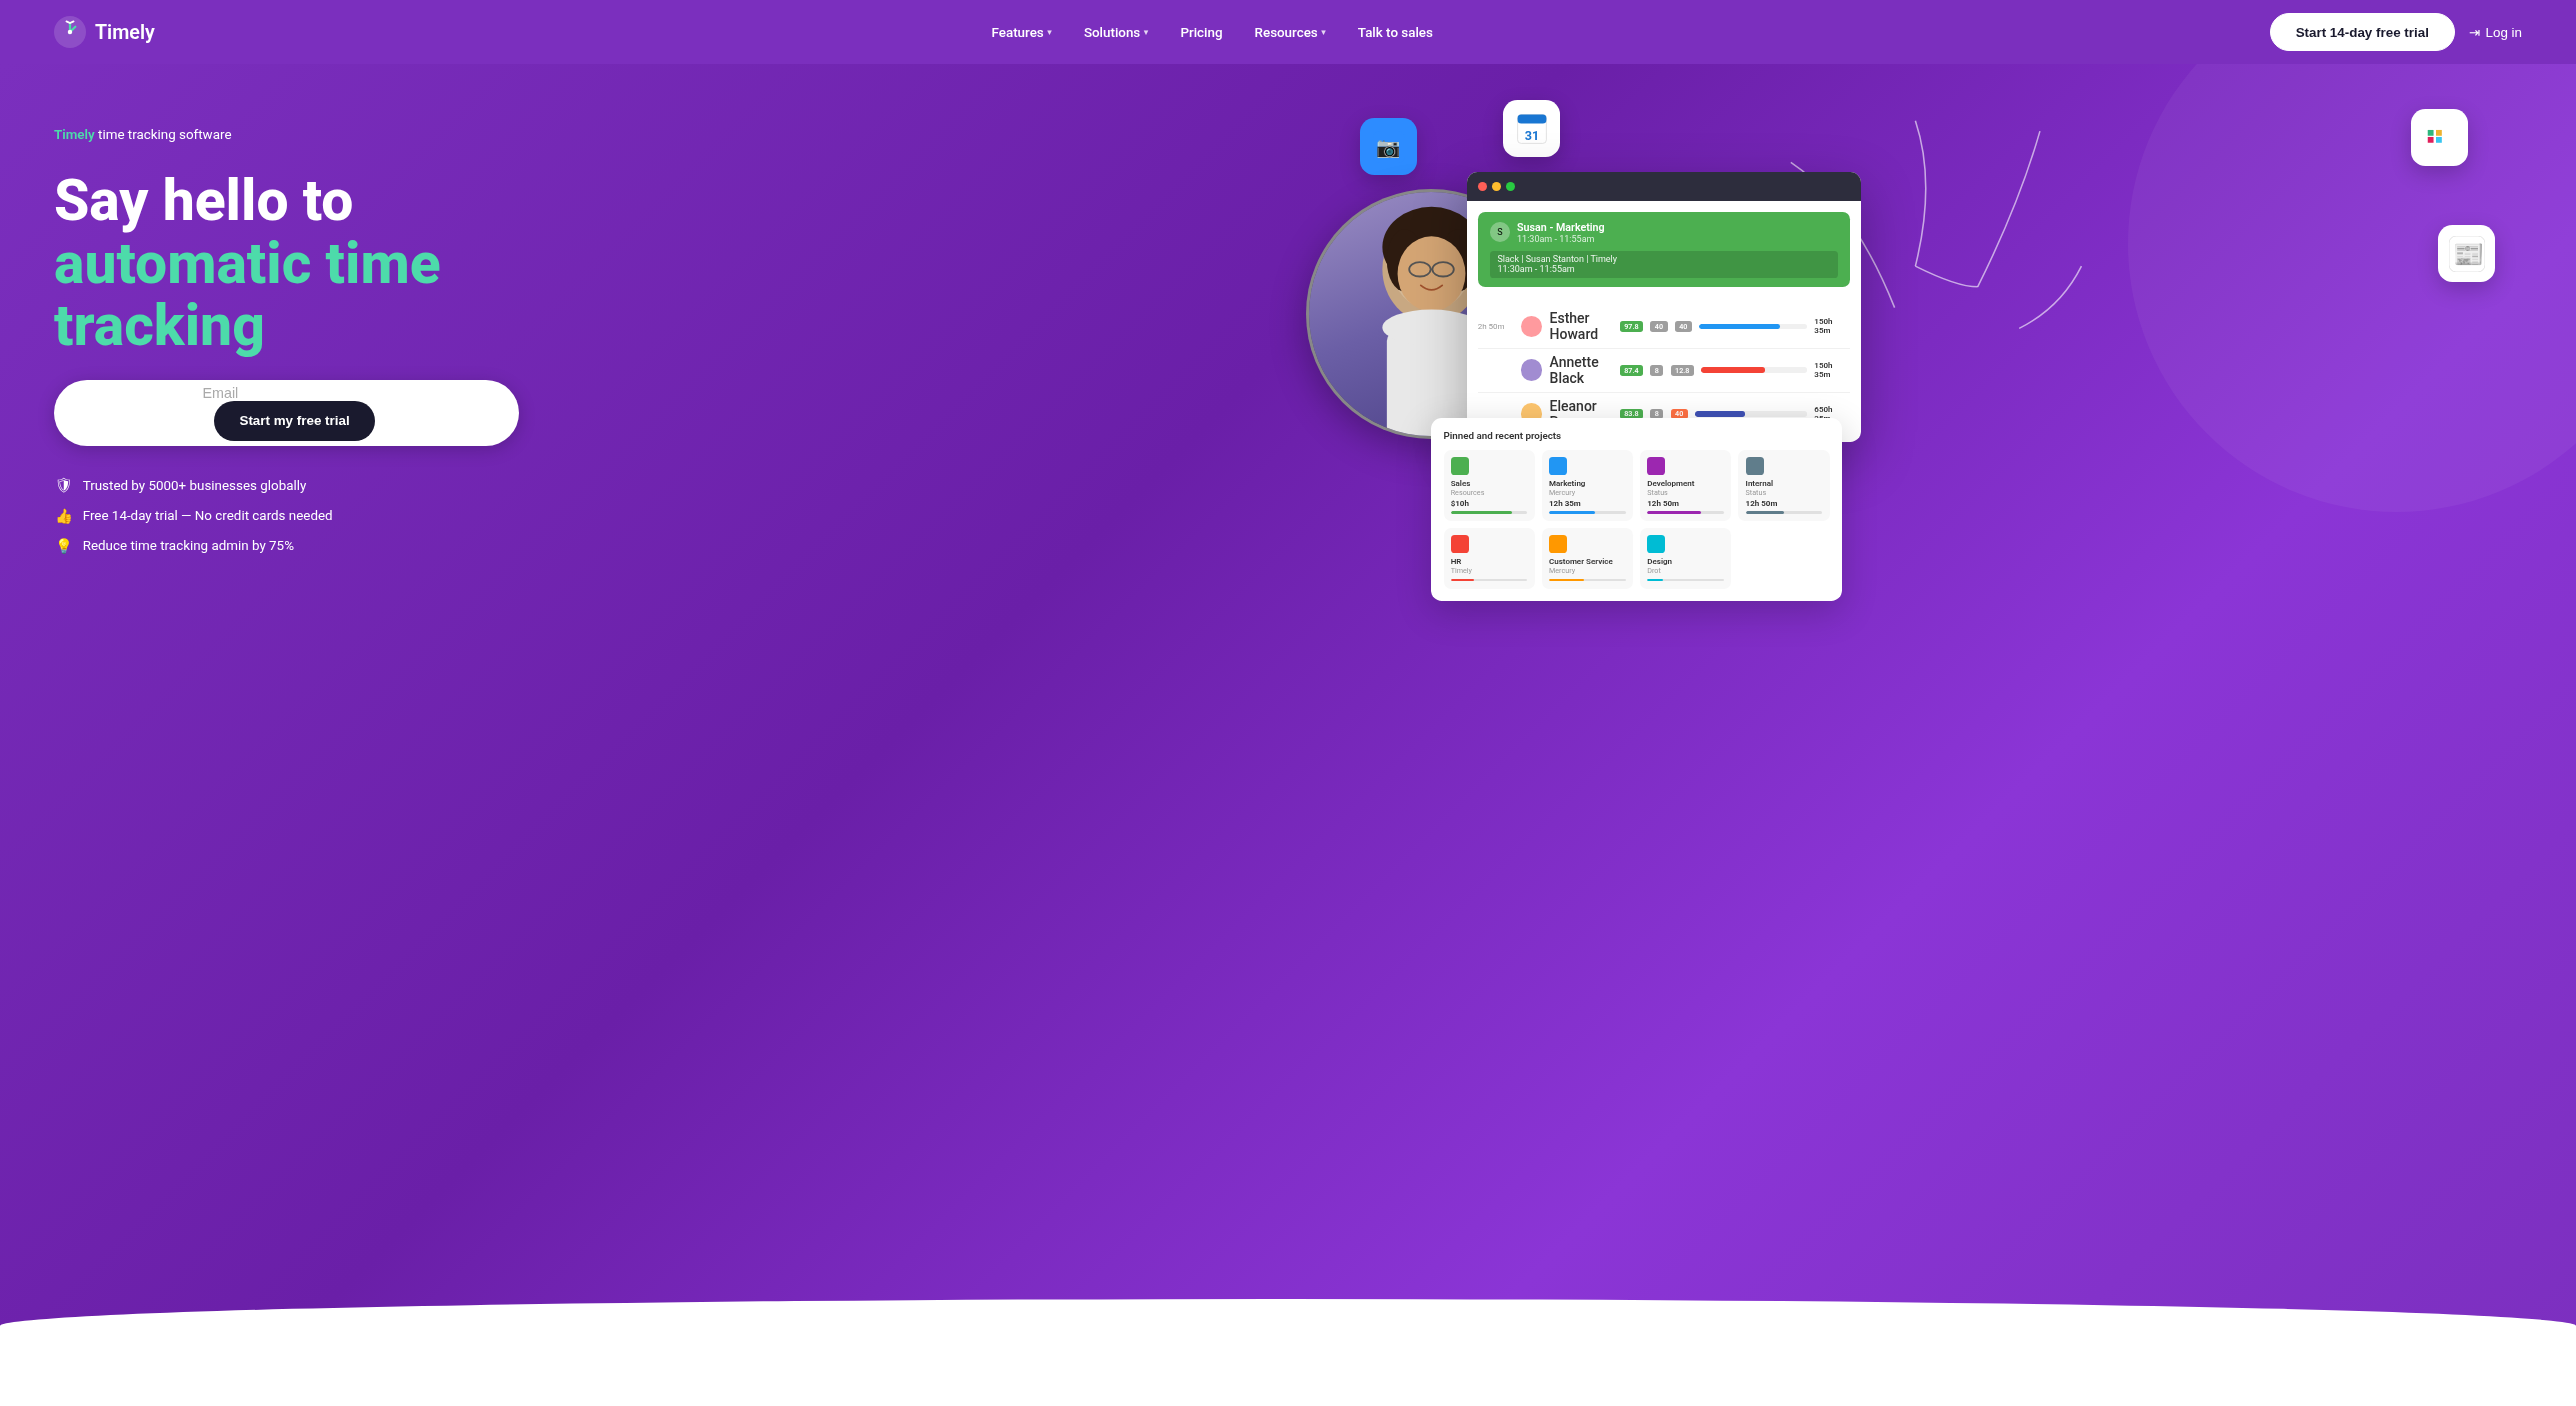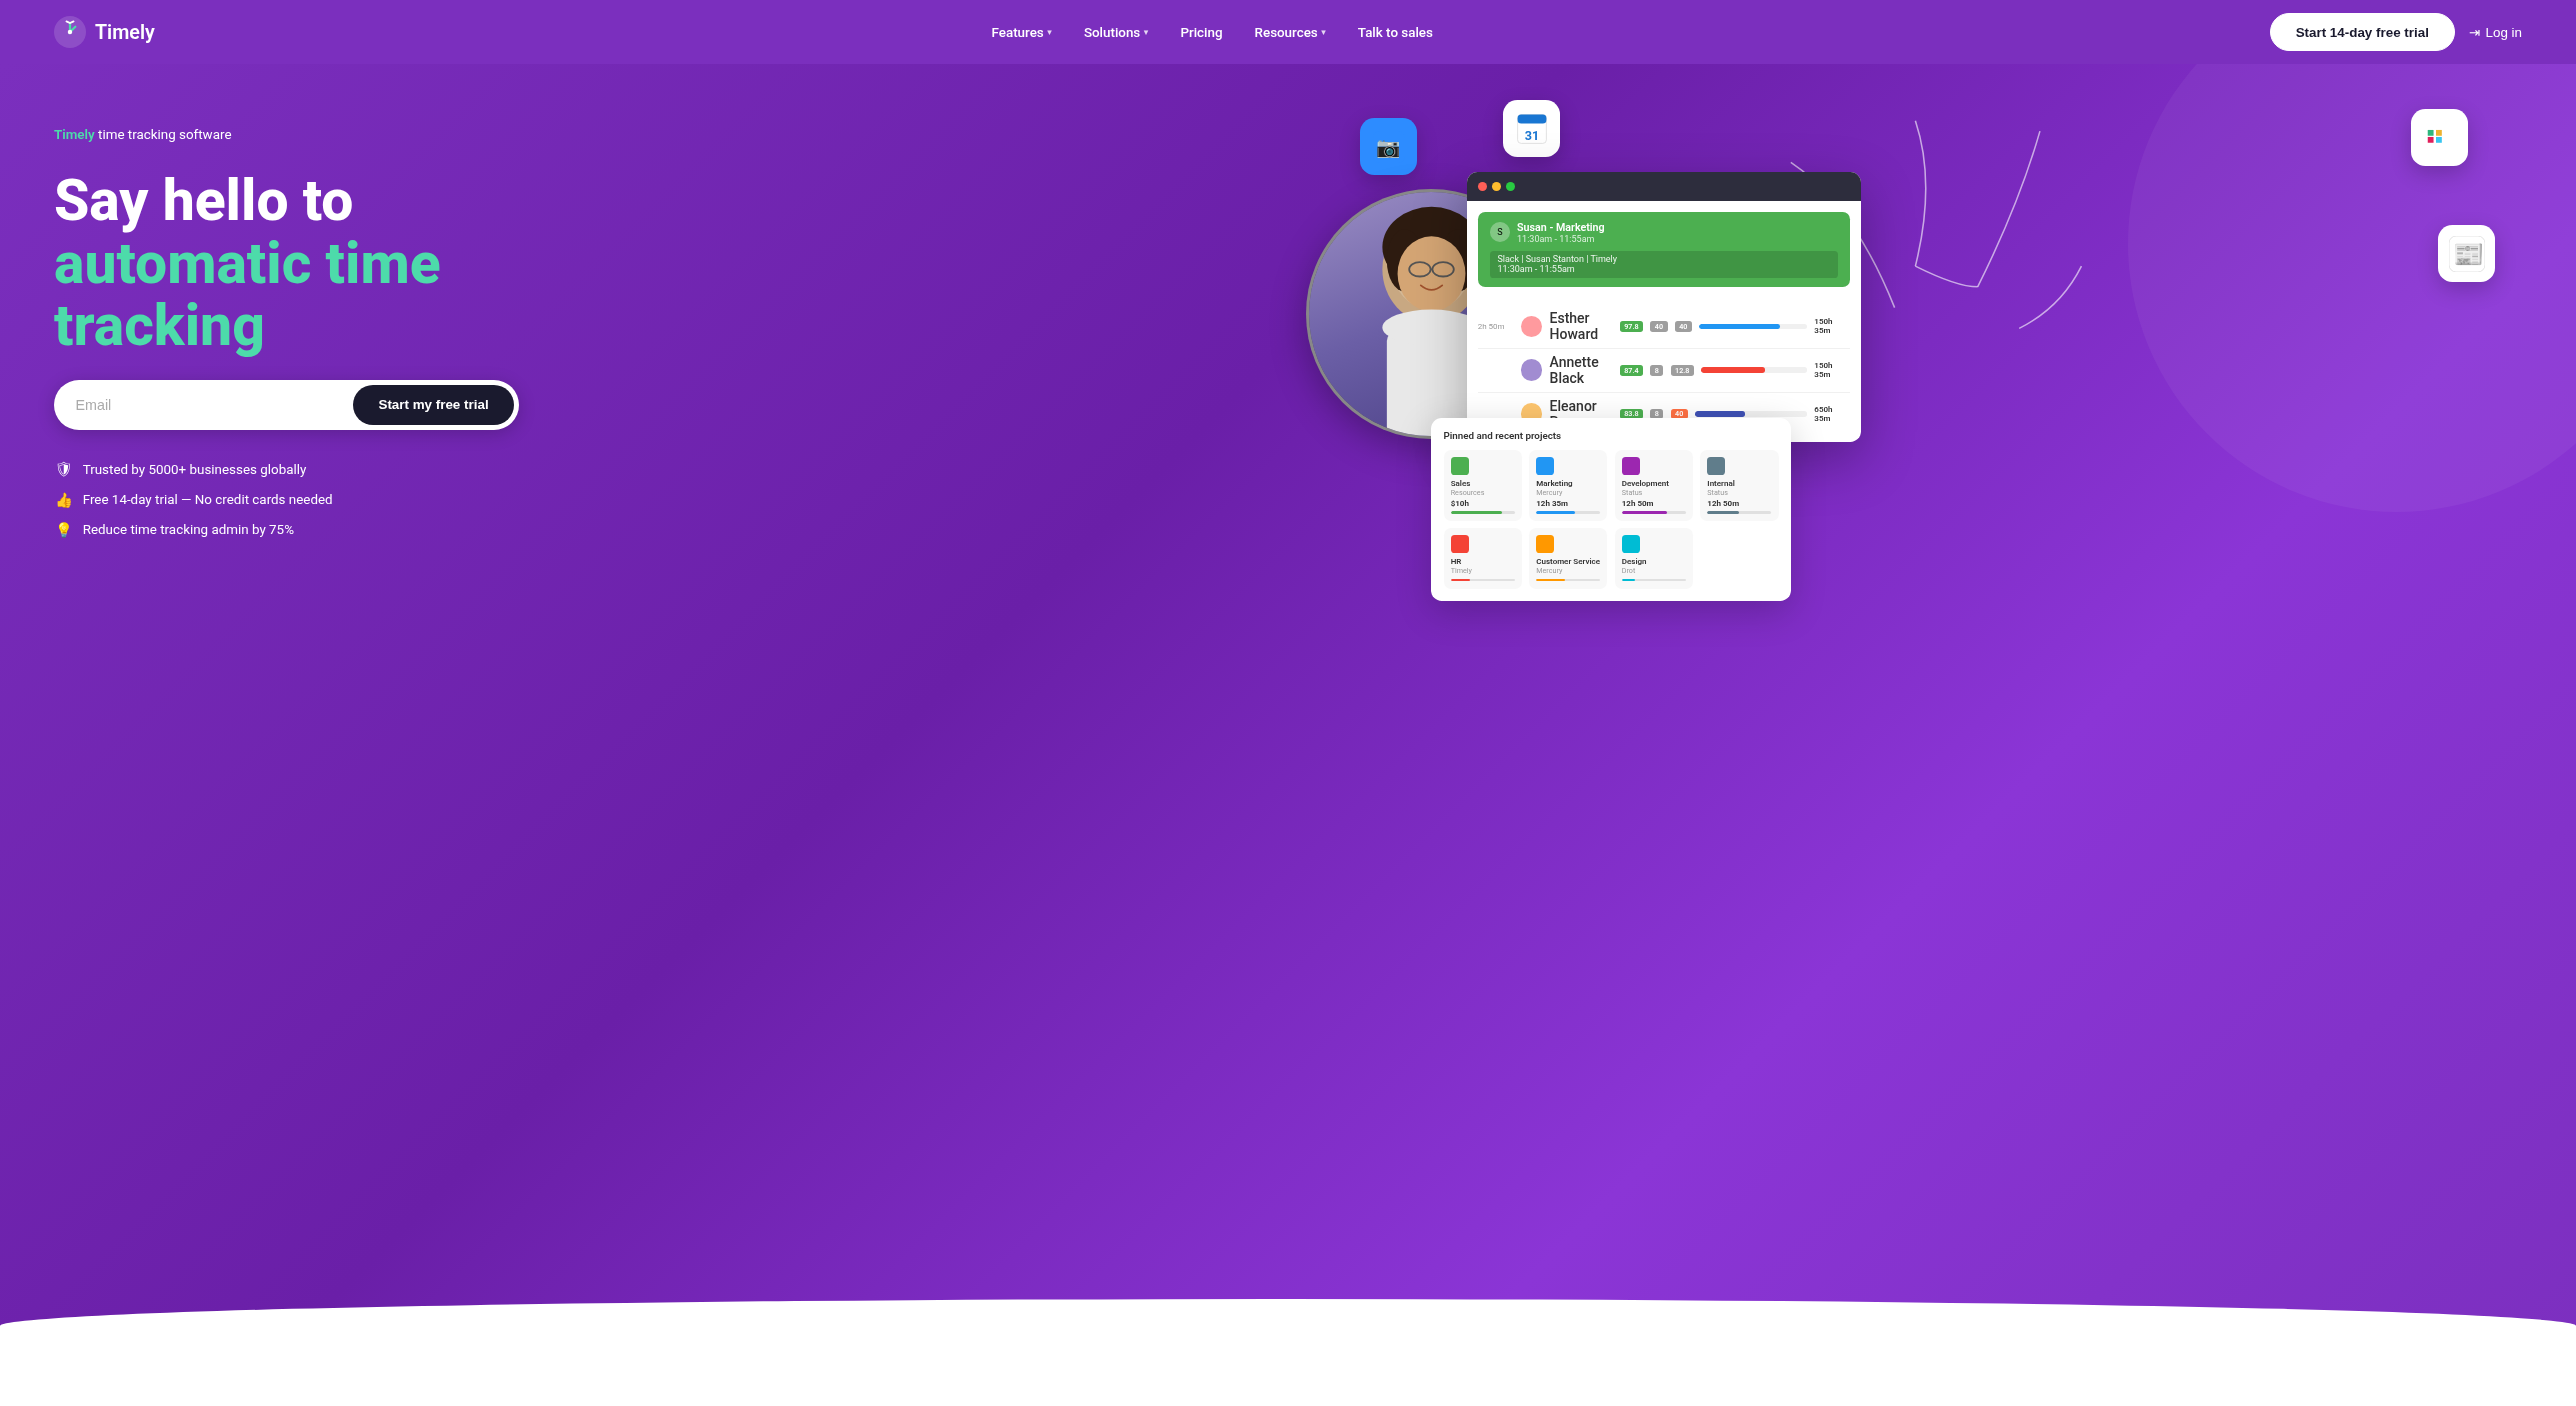--- a/index.html
+++ b/index.html
@@ -170,20 +170,21 @@
 
     .hero-form {
       display: flex;
       align-items: center;
       background: white;
       border-radius: 45px;
       padding: 5.4px 5.4px 5.4px 21.5px;
       max-width: 465px;
       margin-bottom: 29px;
       box-shadow: 0 3.6px 18px rgba(0,0,0,0.2);
+      flex-direction: column;
     }
 
     .hero-form input {
       flex: 1;
       border: none;
       outline: none;
       font-size: 14.3px;
       color: #666;
       background: transparent;
     }
@@ -434,21 +435,21 @@
       color: #333;
       font-weight: 600;
       width: 36px;
     }
 
     
     .projects-card {
       position: absolute;
       bottom: 18px;
       left: 143px;
-      width: 360px;
+      width: 411px;
       background: white;
       border-radius: 10.7px;
       padding: 12.5px;
       box-shadow: 0 10.7px 36px rgba(0,0,0,0.2);
     }
 
     .projects-title {
       font-size: 9.8px;
       font-weight: 600;
       color: #333;

